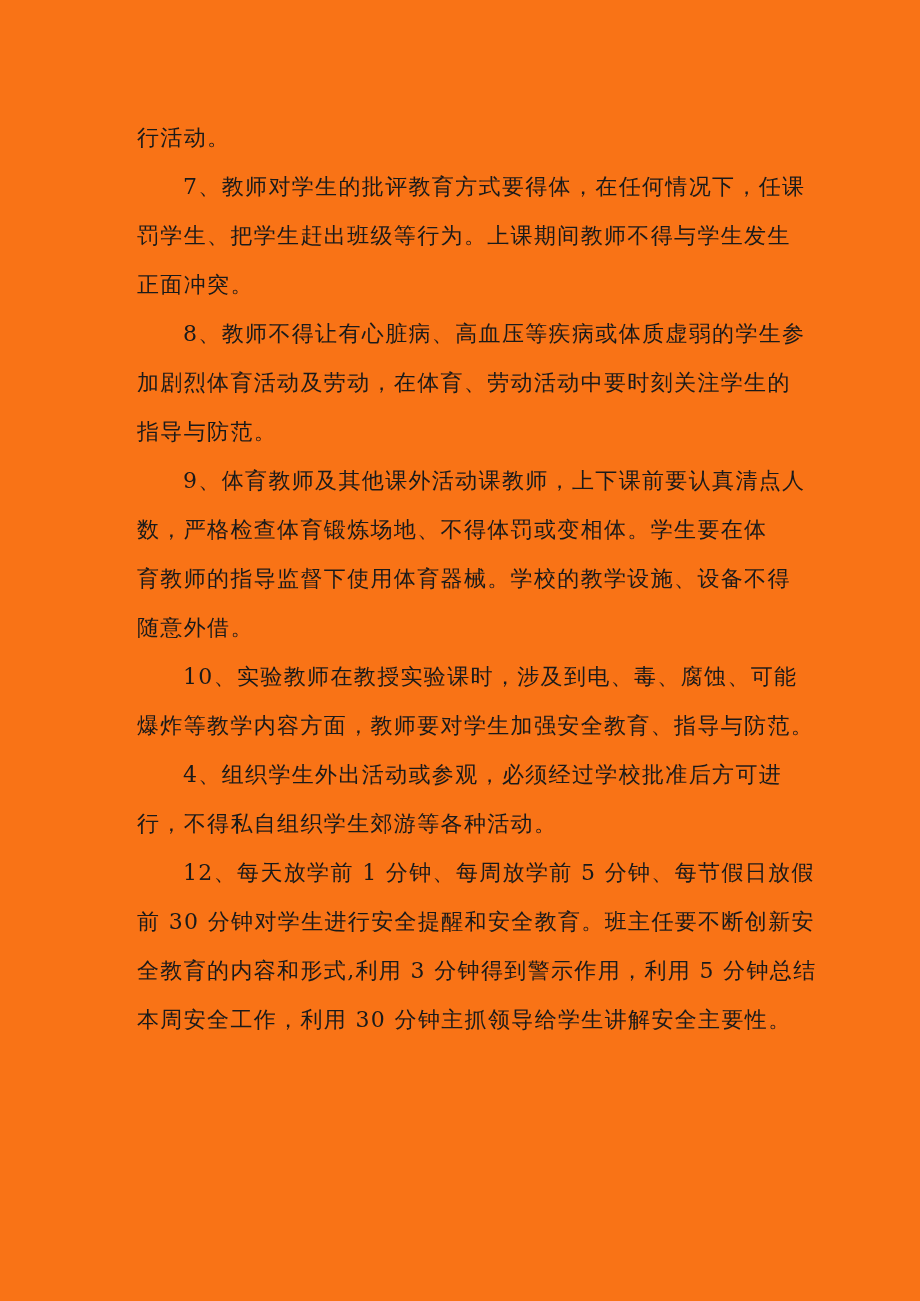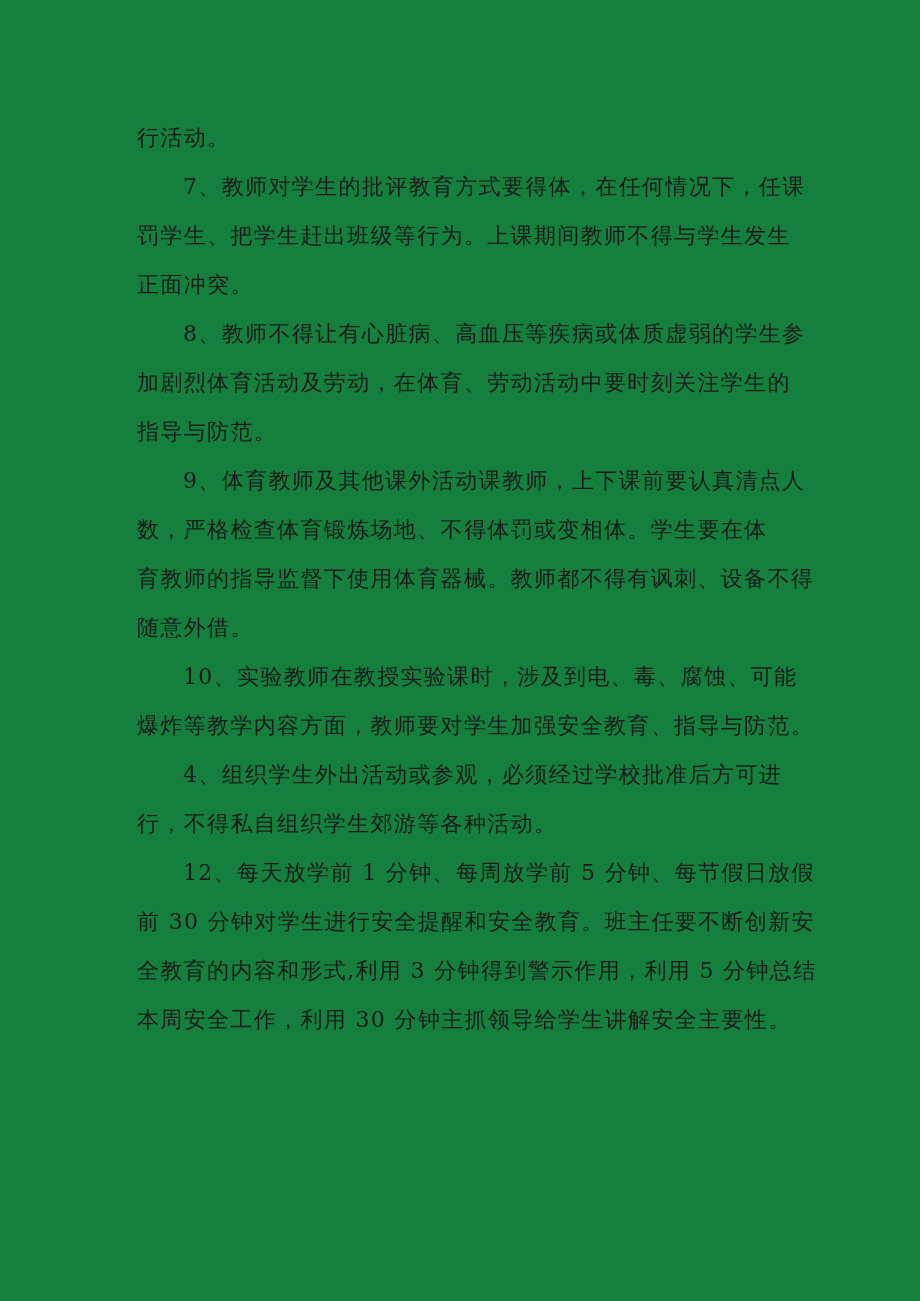--- a/index.html
+++ b/index.html
@@ -12,21 +12,21 @@
       height: 1301px;
       position: relative;
       overflow: hidden;
     }
     .page {
       position: absolute;
       left: 0;
       top: 0;
       width: 920px;
       height: 1301px;
-      background: #15803d;
+      background: #f97316;
     }
     .body-text {
       position: absolute;
       left: 137px;
       top: 113px;
       width: 660px;
       font-family: "DejaVu Serif", "Liberation Serif", serif;
       font-size: 22px;
       color: #1a1a1a;
       line-height: 49px;
@@ -63,21 +63,21 @@
 
     <div class="para">
       <span class="line indent">8、教师不得让有心脏病、高血压等疾病或体质虚弱的学生参</span>
       <span class="line">加剧烈体育活动及劳动，在体育、劳动活动中要时刻关注学生的</span>
       <span class="line">指导与防范。</span>
     </div>
 
     <div class="para">
       <span class="line indent">9、体育教师及其他课外活动课教师，上下课前要认真清点人</span>
       <span class="line">数，严格检查体育锻炼场地、不得体罚或变相体。学生要在体</span>
-      <span class="line">育教师的指导监督下使用体育器械。教师都不得有讽刺、设备不得</span>
+      <span class="line">育教师的指导监督下使用体育器械。学校的教学设施、设备不得</span>
       <span class="line">随意外借。</span>
     </div>
 
     <div class="para">
       <span class="line indent">10、实验教师在教授实验课时，涉及到电、毒、腐蚀、可能</span>
       <span class="line">爆炸等教学内容方面，教师要对学生加强安全教育、指导与防范。</span>
     </div>
 
     <div class="para">
       <span class="line indent">4、组织学生外出活动或参观，必须经过学校批准后方可进</span>

